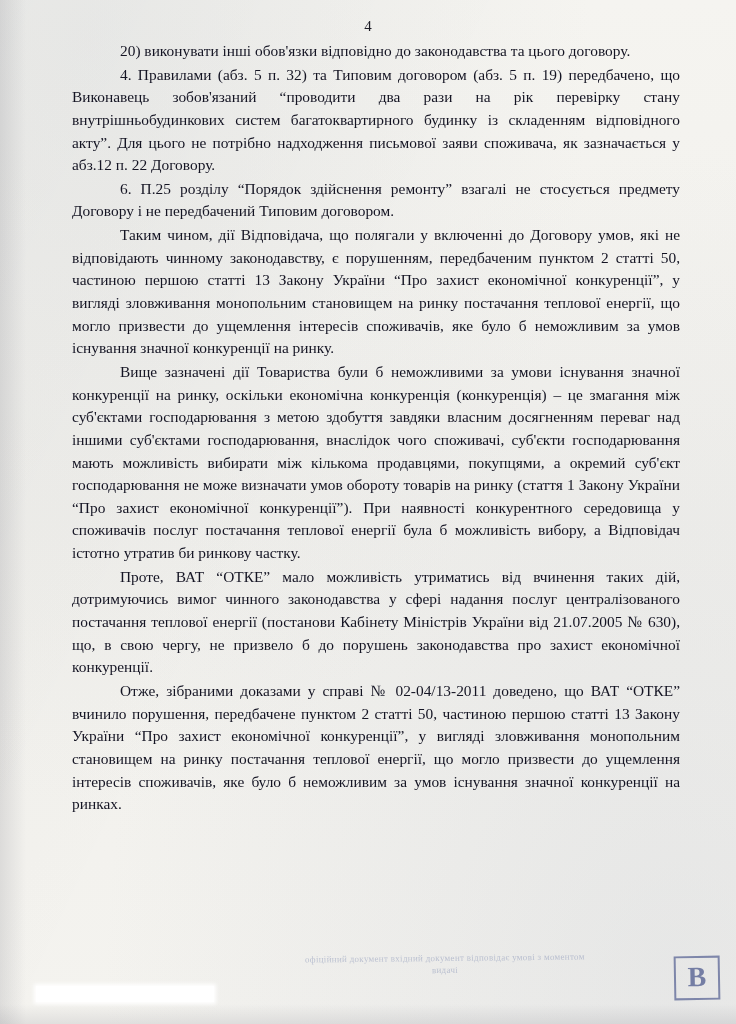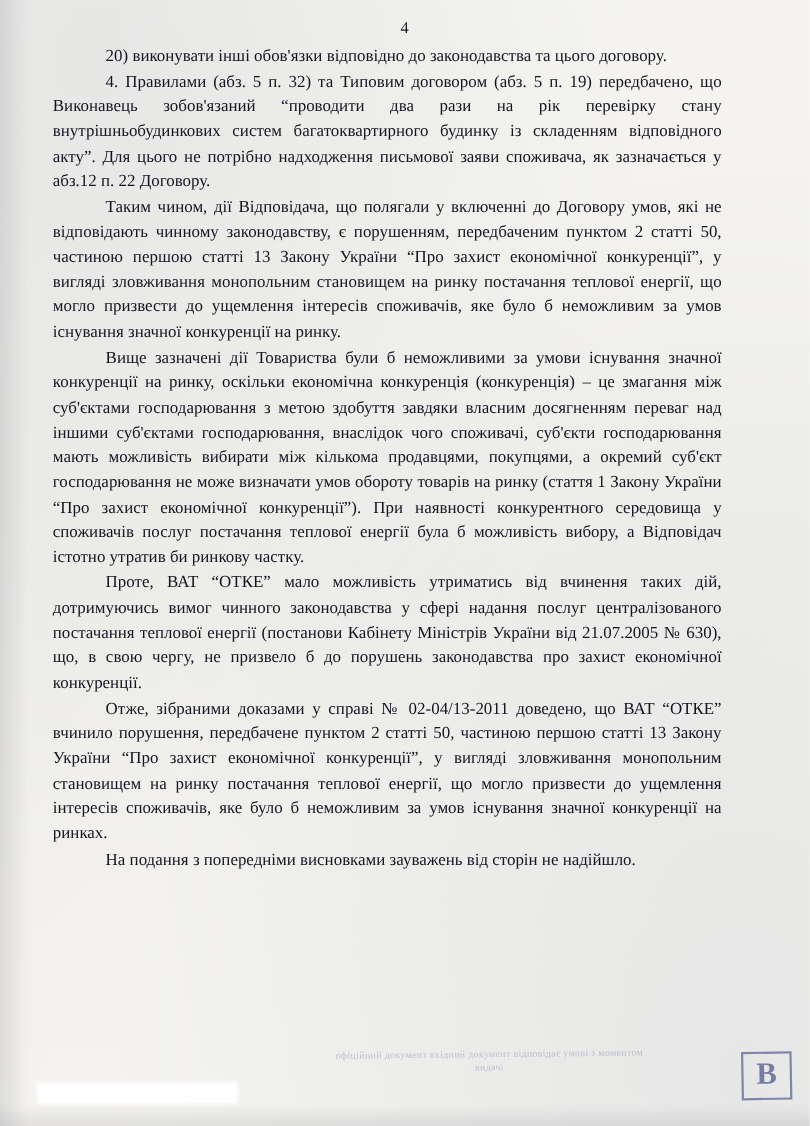--- a/index.html
+++ b/index.html
@@ -40,21 +40,21 @@
     left: 0;
     width: 736px;
     text-align: center;
     font-size: 15px;
     color: #1c1c26;
     letter-spacing: 0.2px;
   }
   .doc-body {
     position: absolute;
     top: 40px;
-    left: 48px;
+    left: 72px;
     width: 608px;
     font-size: 15.4px;
     line-height: 1.47;
     color: #141423;
     text-align: justify;
     text-justify: inter-word;
   }
   .para {
     margin: 0 0 1px 0;
     text-indent: 48px;
@@ -120,25 +120,25 @@
 <div id="page">
 
   <div class="edge-shadow-left"></div>
   <div class="edge-shadow-bottom"></div>
 
   <div class="page-number">4</div>
 
   <div class="doc-body">
     <p class="para">20) виконувати інші обов'язки        відповідно до законодавства та цього договору.</p>
     <p class="para">4. Правилами (абз. 5 п. 32) та Типовим договором (абз. 5 п. 19) передбачено, що Виконавець зобов'язаний “проводити два рази на рік перевірку стану внутрішньобудинкових систем багатоквартирного будинку із складенням відповідного акту”. Для цього не потрібно надходження письмової заяви споживача, як зазначається у абз.12 п. 22 Договору.</p>
+    <p class="para">6. П.25 розділу “Порядок здійснення ремонту” взагалі не стосується предмету Договору і не передбачений Типовим договором.</p>
     <p class="para">Таким чином, дії Відповідача, що полягали у включенні до Договору умов, які не відповідають чинному законодавству, є порушенням, передбаченим пунктом 2 статті 50, частиною першою статті 13 Закону України “Про захист економічної конкуренції”, у вигляді зловживання монопольним становищем на ринку постачання теплової енергії, що могло призвести до ущемлення інтересів споживачів, яке було б неможливим за умов існування значної конкуренції на ринку.</p>
     <p class="para">Вище зазначені дії Товариства були б неможливими за умови існування значної конкуренції на ринку, оскільки економічна конкуренція (конкуренція) – це змагання між суб'єктами господарювання з метою здобуття завдяки власним досягненням переваг над іншими суб'єктами господарювання, внаслідок чого споживачі, суб'єкти господарювання мають можливість вибирати між кількома продавцями, покупцями, а окремий суб'єкт господарювання не може визначати умов обороту товарів на ринку (стаття 1 Закону України “Про захист економічної конкуренції”). При наявності конкурентного середовища у споживачів послуг постачання теплової енергії була б можливість вибору, а Відповідач істотно утратив би ринкову частку.</p>
     <p class="para">Проте, ВАТ “ОТКЕ” мало можливість утриматись від вчинення таких дій, дотримуючись вимог чинного законодавства у сфері надання послуг централізованого постачання теплової енергії (постанови Кабінету Міністрів України від 21.07.2005 № 630), що, в свою чергу, не призвело б до порушень законодавства про захист економічної конкуренції.</p>
     <p class="para">Отже, зібраними доказами у справі № 02-04/13-2011 доведено, що ВАТ “ОТКЕ” вчинило порушення, передбачене пунктом 2 статті 50, частиною першою статті 13 Закону України “Про захист економічної конкуренції”, у вигляді зловживання монопольним становищем на ринку постачання теплової енергії, що могло призвести до ущемлення інтересів споживачів, яке було б неможливим за умов існування значної конкуренції на ринках.</p>
-    <p class="para">На подання з попередніми висновками  зауважень від сторін не надійшло.</p>
   </div>
 
   <div class="stamp-faint">офіційний документ вхідний документ
 відповідає умові з моментом видачі</div>
   <div class="stamp-box">В</div>
   <div class="white-strip"></div>
 
 </div>
 
 </body></html>

